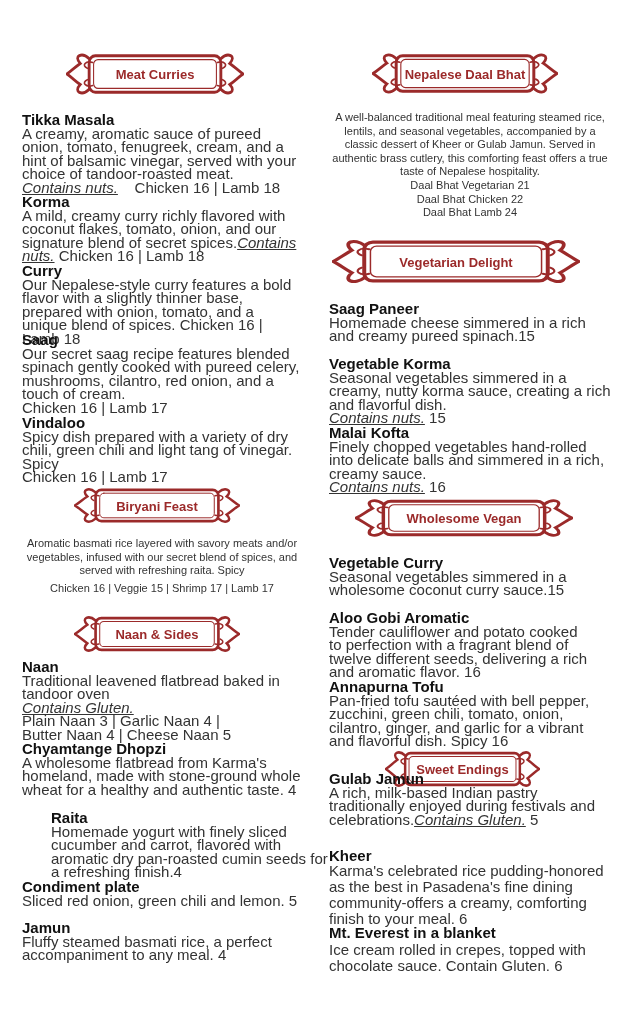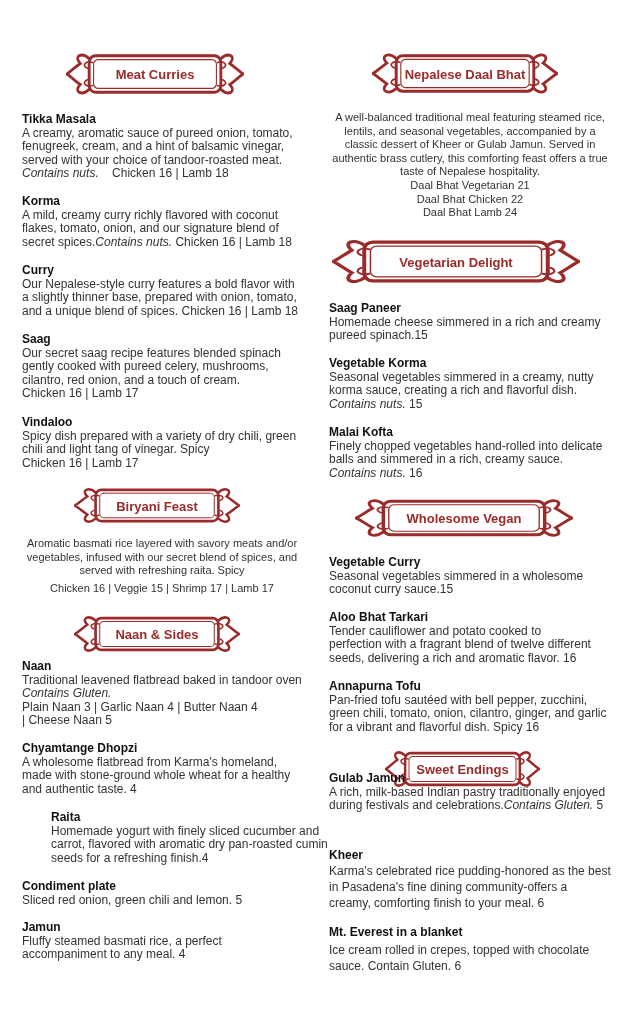--- a/index.html
+++ b/index.html
@@ -9,24 +9,24 @@
     }
     .banner {
       position: absolute; display: block;
     }
     .banner svg { position: absolute; left: 0; top: 0; width: 100%; height: 100%; }
     .banner .btext {
       position: absolute; left: 0; right: 0; top: 50%; transform: translateY(-50%);
       text-align: center; color: #9b2a2a; font-weight: bold; font-size: 13px;
       font-family: "Liberation Sans", sans-serif; white-space: nowrap;
     }
-    .item { position: absolute; font-size: 12px; line-height: 13.6px; }
+    .item { position: absolute; font-size: 15px; line-height: 13.6px; }
     .item .name { font-weight: bold; color: #111; }
     .item .desc { color: #333; }
-    .item .note { font-style: italic; }
+    .item .note { font-style: italic; text-decoration: underline; }
     .block { position: absolute; font-size: 11px; line-height: 13.6px; color: #333; text-align: center; }
   </style>
 </head>
 <body>
 
 <svg width="0" height="0" style="position:absolute">
   <defs>
     <symbol id="orn" viewBox="0 0 200 50" preserveAspectRatio="none">
       <g fill="none" stroke="#9b2a2a" stroke-linecap="round">
         <rect x="26" y="6" width="148" height="38" rx="7" ry="7" stroke-width="3.2"></rect>
@@ -190,21 +190,21 @@
     </svg>
   <div class="btext">Wholesome Vegan</div>
 </div>
 
 <div class="item" style="left:329px; top:556px; width:282px;">
   <div class="name">Vegetable Curry</div>
   <div class="desc">Seasonal vegetables simmered in a wholesome coconut curry sauce.15</div>
 </div>
 
 <div class="item" style="left:329px; top:611px; width:282px;">
-  <div class="name">Aloo Bhat Tarkari</div>
+  <div class="name">Aloo Gobi Aromatic</div>
   <div class="desc" style="width:262px;">Tender cauliflower and potato cooked to perfection with a fragrant blend of twelve different seeds, delivering a rich and aromatic flavor. 16</div>
 </div>
 
 <div class="item" style="left:329px; top:680px; width:282px;">
   <div class="name">Annapurna Tofu</div>
   <div class="desc">Pan-fried tofu sautéed with bell pepper, zucchini, green chili, tomato, onion, cilantro, ginger, and garlic for a vibrant and flavorful dish. Spicy 16</div>
 </div>
 
 <div class="banner" style="left:385px; top:748px; width:155px; height:42px;">
   <svg>

